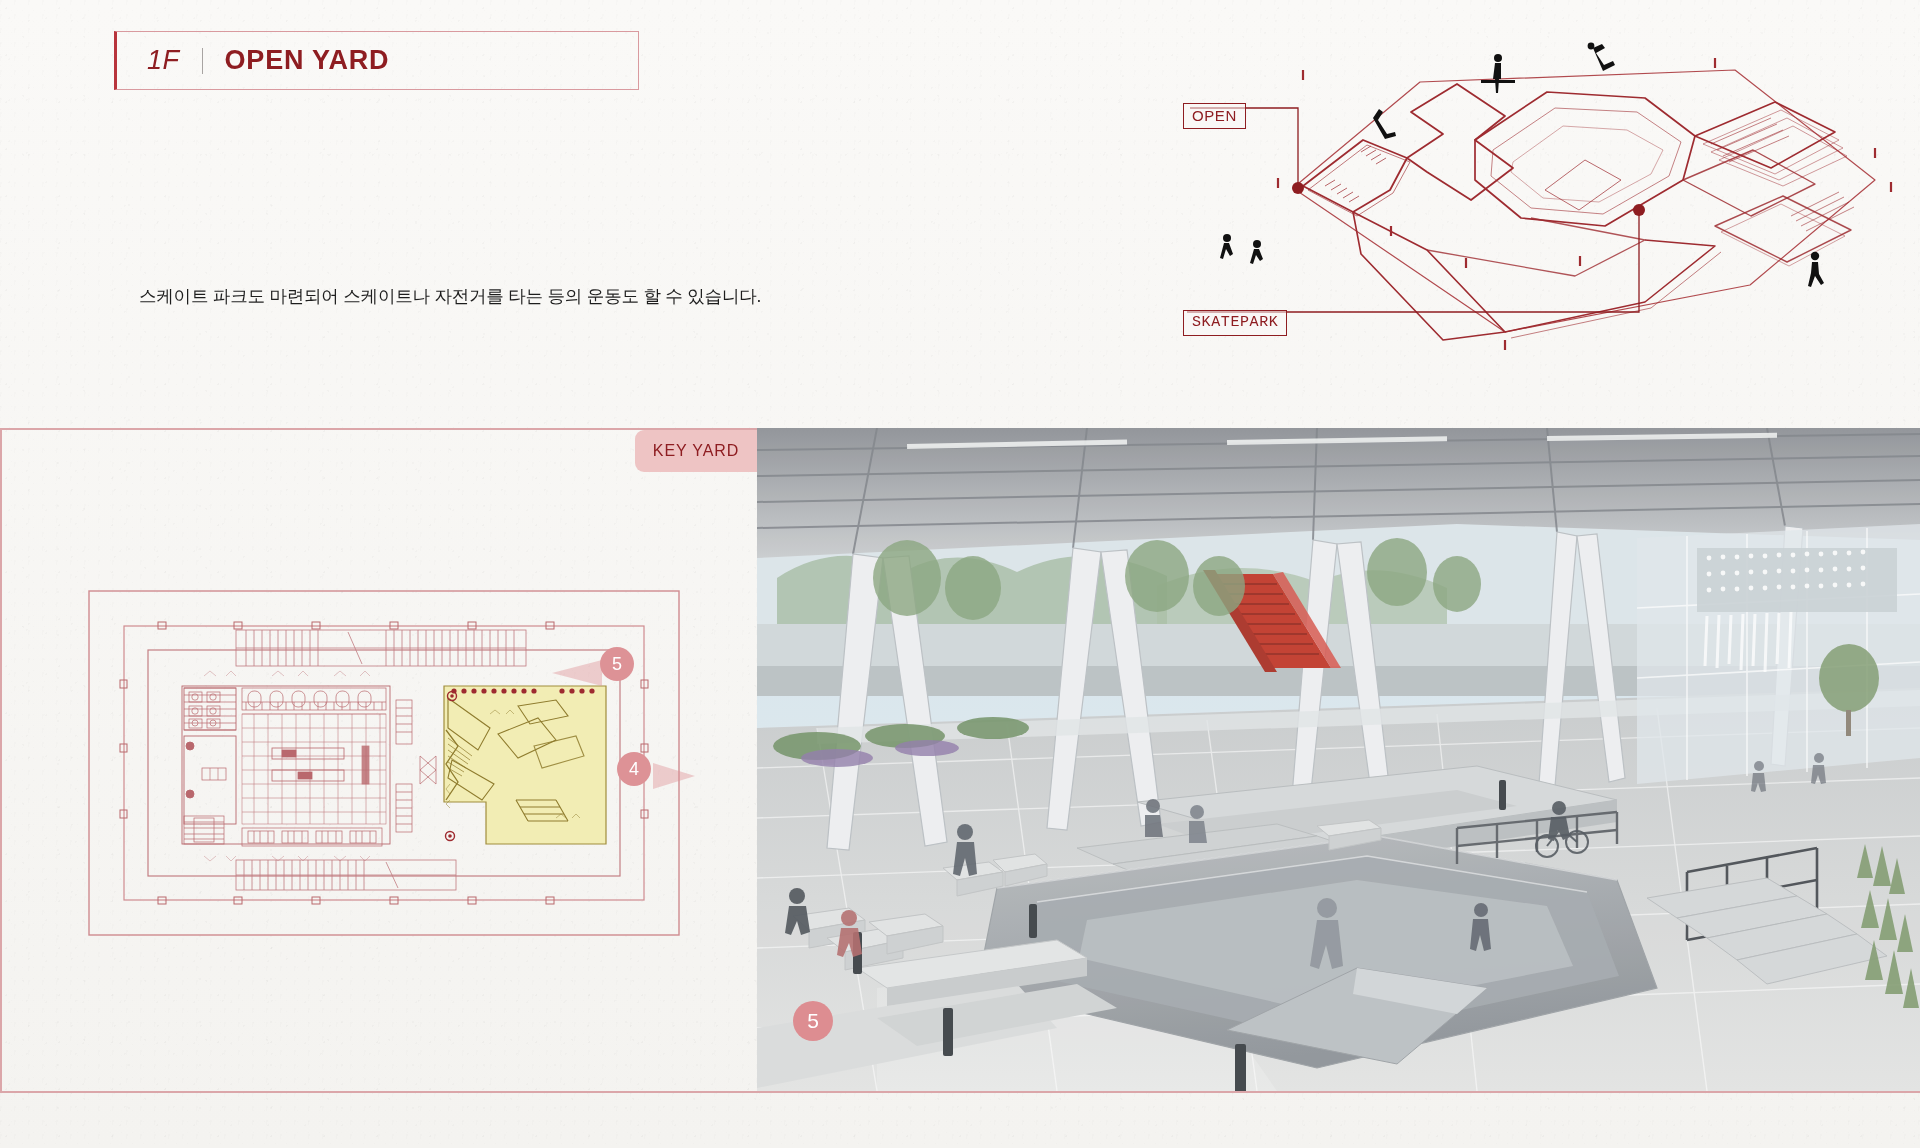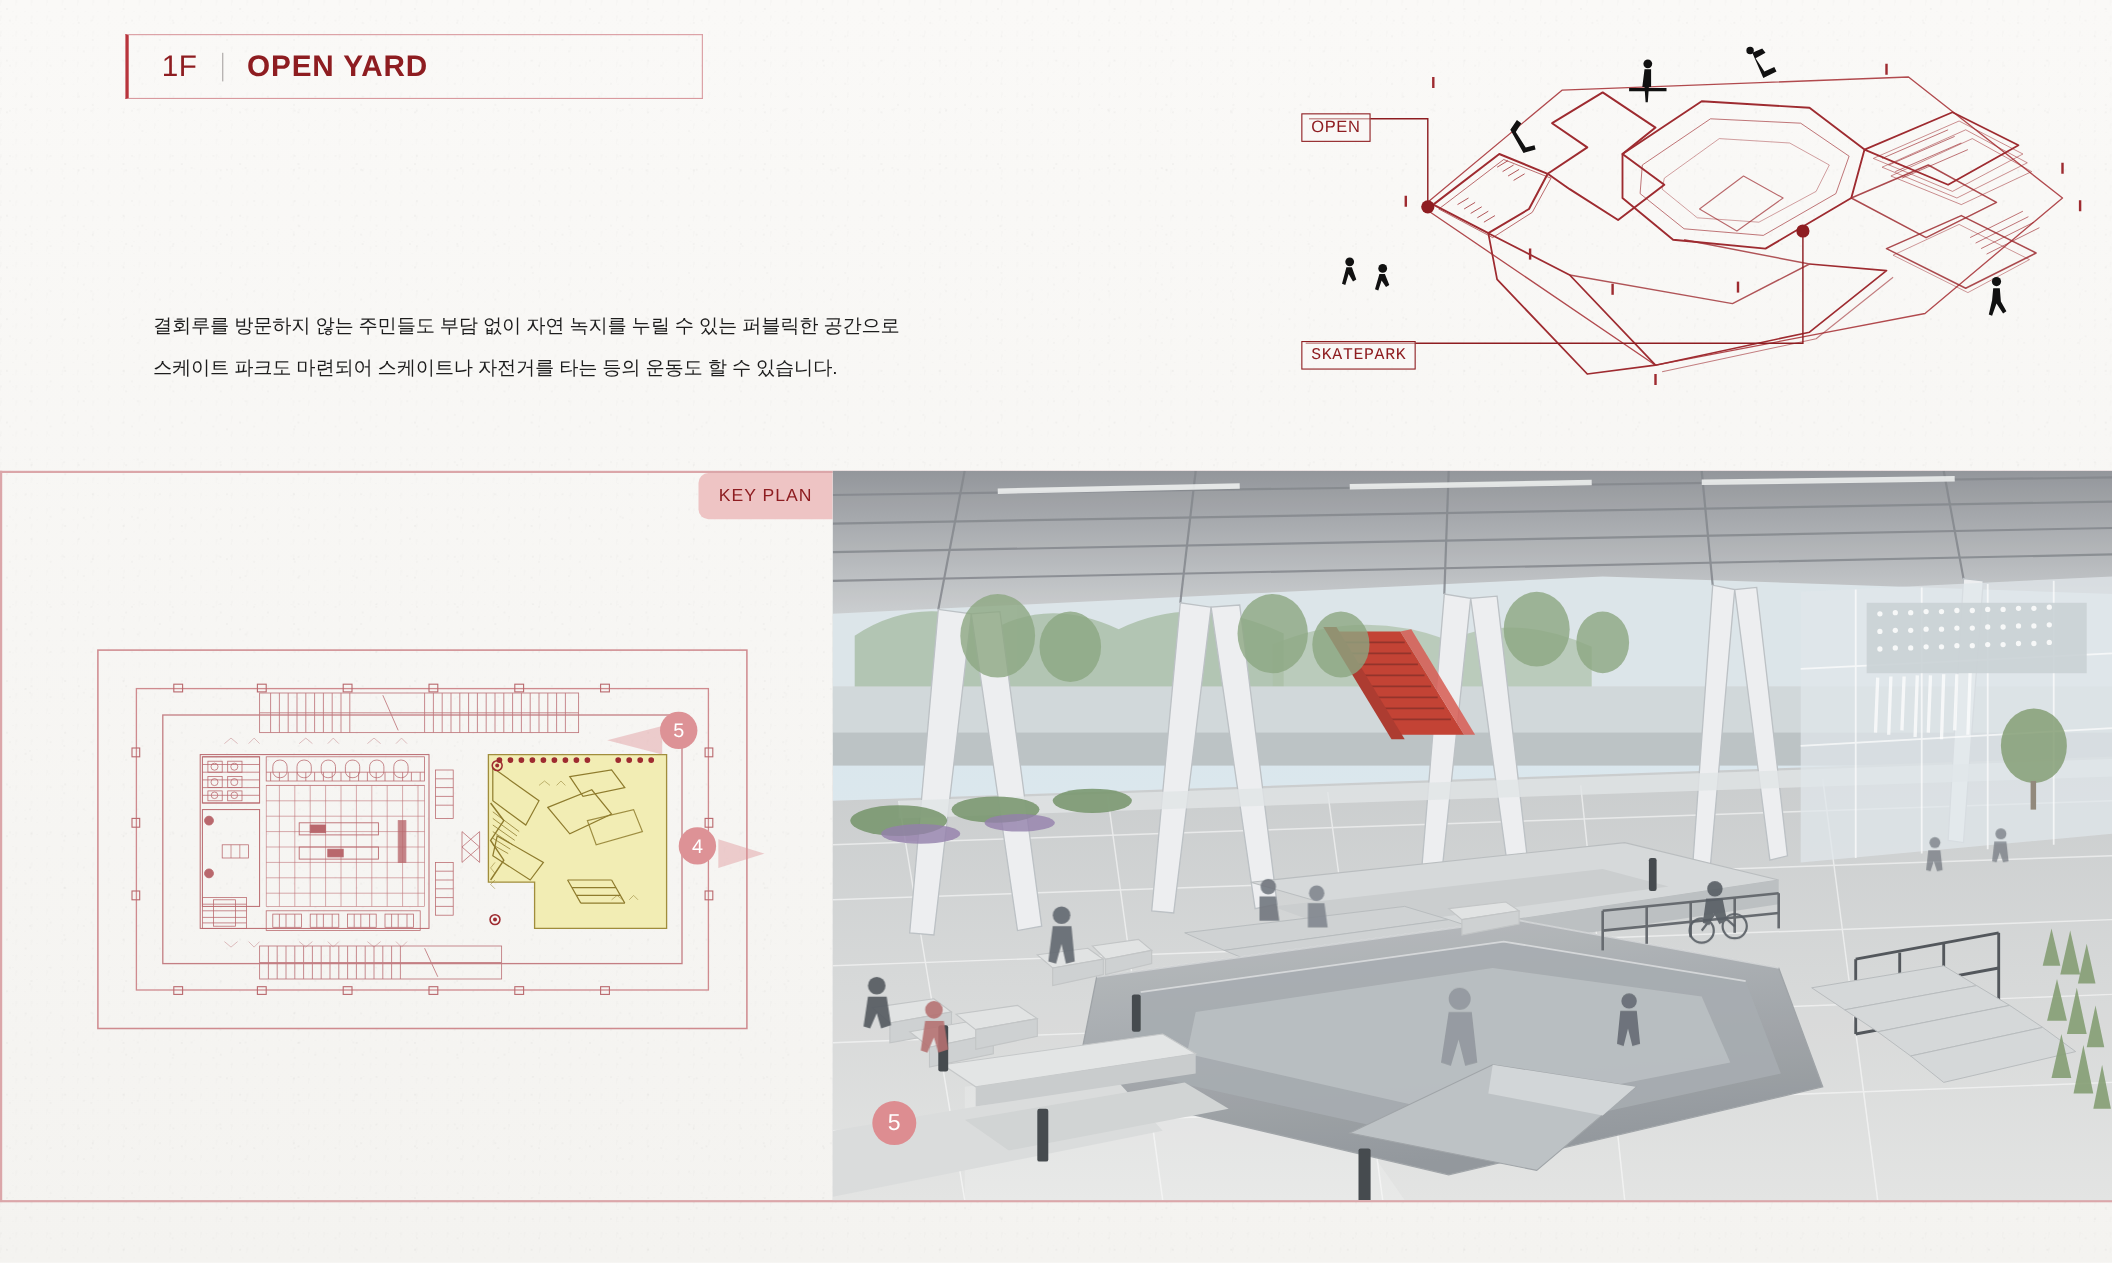--- a/index.html
+++ b/index.html
@@ -38,20 +38,21 @@
     border: 1.5px solid #d99a9f;
     border-left: 3px solid #b8343c;
     display: flex;
     align-items: center;
   }
   #title-floor {
     font-size: 27px;
     color: #8e1d21;
     letter-spacing: 0.5px;
     margin-left: 30px;
+    font-style: italic;
   }
   #title-sep {
     width: 1px; height: 26px;
     background: #a8a4a2;
     margin: 0 22px;
   }
   #title-name {
     font-size: 27px;
     font-weight: bold;
     color: #8e1d21;
@@ -195,21 +196,20 @@
 
 <div id="board">
 
   <div id="title-box">
     <span id="title-floor">1F</span>
     <span id="title-sep"></span>
     <span id="title-name">OPEN YARD</span>
   </div>
 
   <div id="description">
-    <p>결회루를 방문하지 않는 주민들도 부담 없이 자연 녹지를 누릴 수 있는 퍼블릭한 공간으로</p>
     <p>스케이트 파크도 마련되어 스케이트나 자전거를 타는 등의 운동도 할 수 있습니다.</p>
   </div>
 
   <div id="axon-wrap">
     <svg id="axon-svg" viewBox="0 0 745 330" preserveAspectRatio="none">
       <g fill="none" stroke="#9e2b30" stroke-width="1.5" stroke-linejoin="round">
 
         <path d="M118 148 L245 42 L560 30 L700 140 L575 245 L330 292 Z" stroke="#b14a4e" stroke-width="1.2"></path>
 
         <path d="M128 146 L188 100 L232 118 L215 150 L178 172 Z" stroke-width="1.8"></path>
@@ -291,21 +291,21 @@
   </div>
 
   <div class="callout-box" id="callout-bench">OPEN</div>
   <div class="callout-box" id="callout-skate">SKATEPARK</div>
 
   <div class="hline" id="hline-top"></div>
   <div class="hline" id="hline-bottom"></div>
   <div id="vline-left"></div>
 
   <div id="keyplan-tab">
-    <span>KEY PLAN</span>
+    <span>KEY YARD</span>
   </div>
 
   <div id="keyplan-area">
     <svg id="keyplan-svg" viewBox="0 0 596 350" preserveAspectRatio="none">
 
       <rect x="3" y="3" width="590" height="344" fill="none" stroke="#cf8b8f" stroke-width="1.4"></rect>
       <rect x="38" y="38" width="520" height="274" fill="none" stroke="#cf8b8f" stroke-width="1.2"></rect>
       <rect x="62" y="62" width="472" height="226" fill="none" stroke="#c47f84" stroke-width="1.2"></rect>
 
       <g fill="none" stroke="#b9686d" stroke-width="1">

